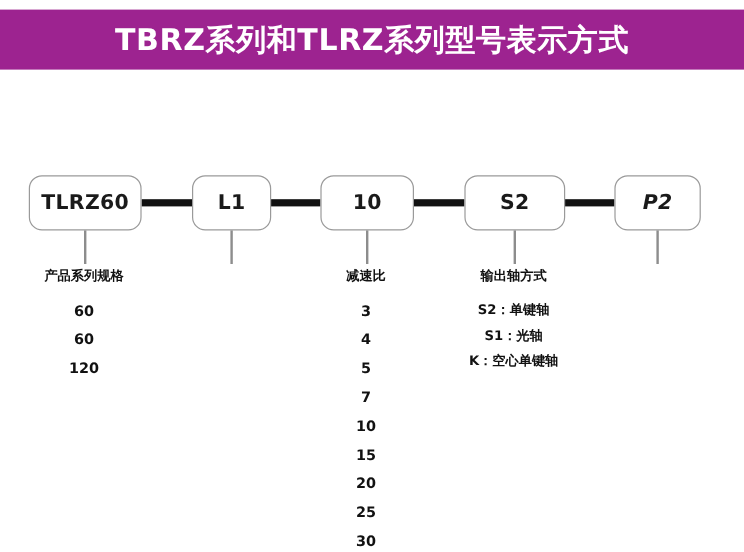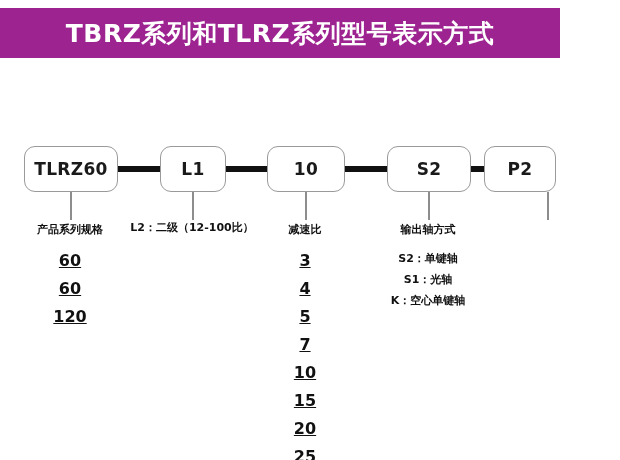--- a/index.html
+++ b/index.html
@@ -13,21 +13,21 @@
     font-family: "DejaVu Sans", "Liberation Sans", sans-serif;
     overflow: hidden;
     position: relative;
   }
 
   
   .title-bar {
     position: absolute;
     left: 0;
     top: 8px;
-    width: 560px;
+    width: 620px;
     height: 50px;
     background: #9d2390;
     display: flex;
     align-items: center;
     justify-content: center;
   }
   .title-text {
     color: #ffffff;
     font-size: 25px;
     font-weight: bold;
@@ -99,23 +99,22 @@
   }
   .col-item {
     font-size: 11px;
     font-weight: bold;
     color: #111111;
     white-space: nowrap;
     line-height: 1.0;
     margin-bottom: 10px;
   }
   .col-item.num {
-    font-size: 16px;
+    font-size: 12px;
     margin-bottom: 12px;
-    text-decoration: underline;
   }
 </style>
 </head>
 <body>
 
 <div class="title-bar">
   <div class="title-text">TBRZ系列和TLRZ系列型号表示方式</div>
 </div>
 
 <div class="diagram">
@@ -130,39 +129,38 @@
   </div>
   <div class="box" style="left:160px; width:66px;">
     <span class="box-label">L1</span>
   </div>
   <div class="box" style="left:267px; width:78px;">
     <span class="box-label">10</span>
   </div>
   <div class="box" style="left:387px; width:84px;">
     <span class="box-label">S2</span>
   </div>
-  <div class="box" style="left:484px; width:72px;">
+  <div class="box" style="left:512px; width:72px;font-style:italic;">
     <span class="box-label">P2</span>
   </div>
 
   <div class="droplink" style="left:70px;"></div>
   <div class="droplink" style="left:192px;"></div>
   <div class="droplink" style="left:305px;"></div>
   <div class="droplink" style="left:428px;"></div>
   <div class="droplink" style="left:547px;"></div>
 
   <div class="col" style="left:10px; width:120px;">
     <div class="col-head">产品系列规格</div>
     <div class="col-item num">60</div>
     <div class="col-item num">60</div>
     <div class="col-item num">120</div>
   </div>
 
   <div class="col" style="left:112px; width:160px;">
-    <div class="col-item">L2：二级（12-100比）</div>
   </div>
 
   <div class="col" style="left:265px; width:80px;">
     <div class="col-head">减速比</div>
     <div class="col-item num">3</div>
     <div class="col-item num">4</div>
     <div class="col-item num">5</div>
     <div class="col-item num">7</div>
     <div class="col-item num">10</div>
     <div class="col-item num">15</div>

